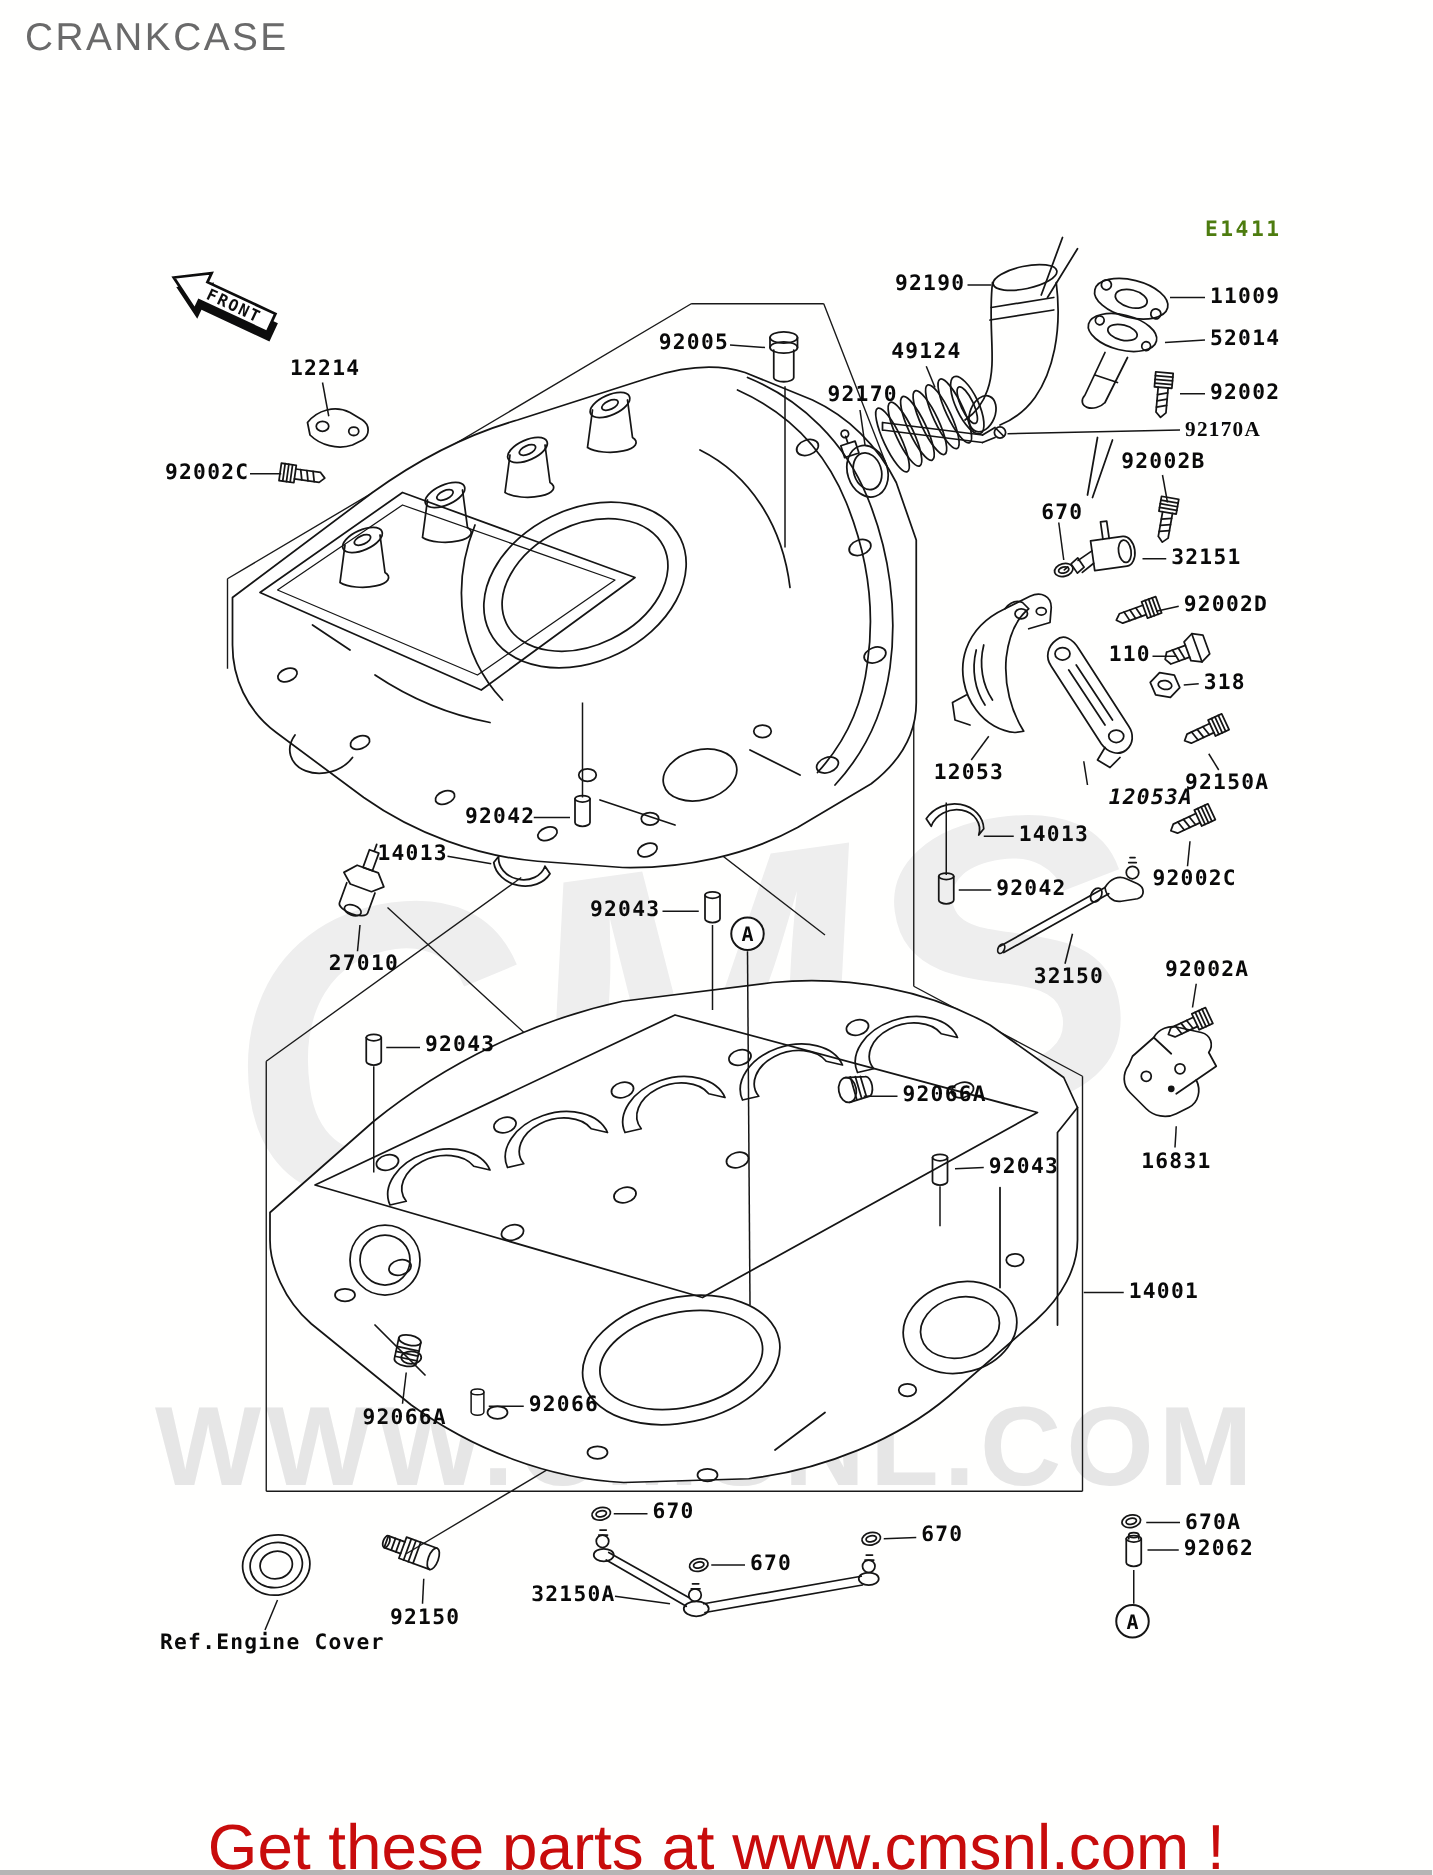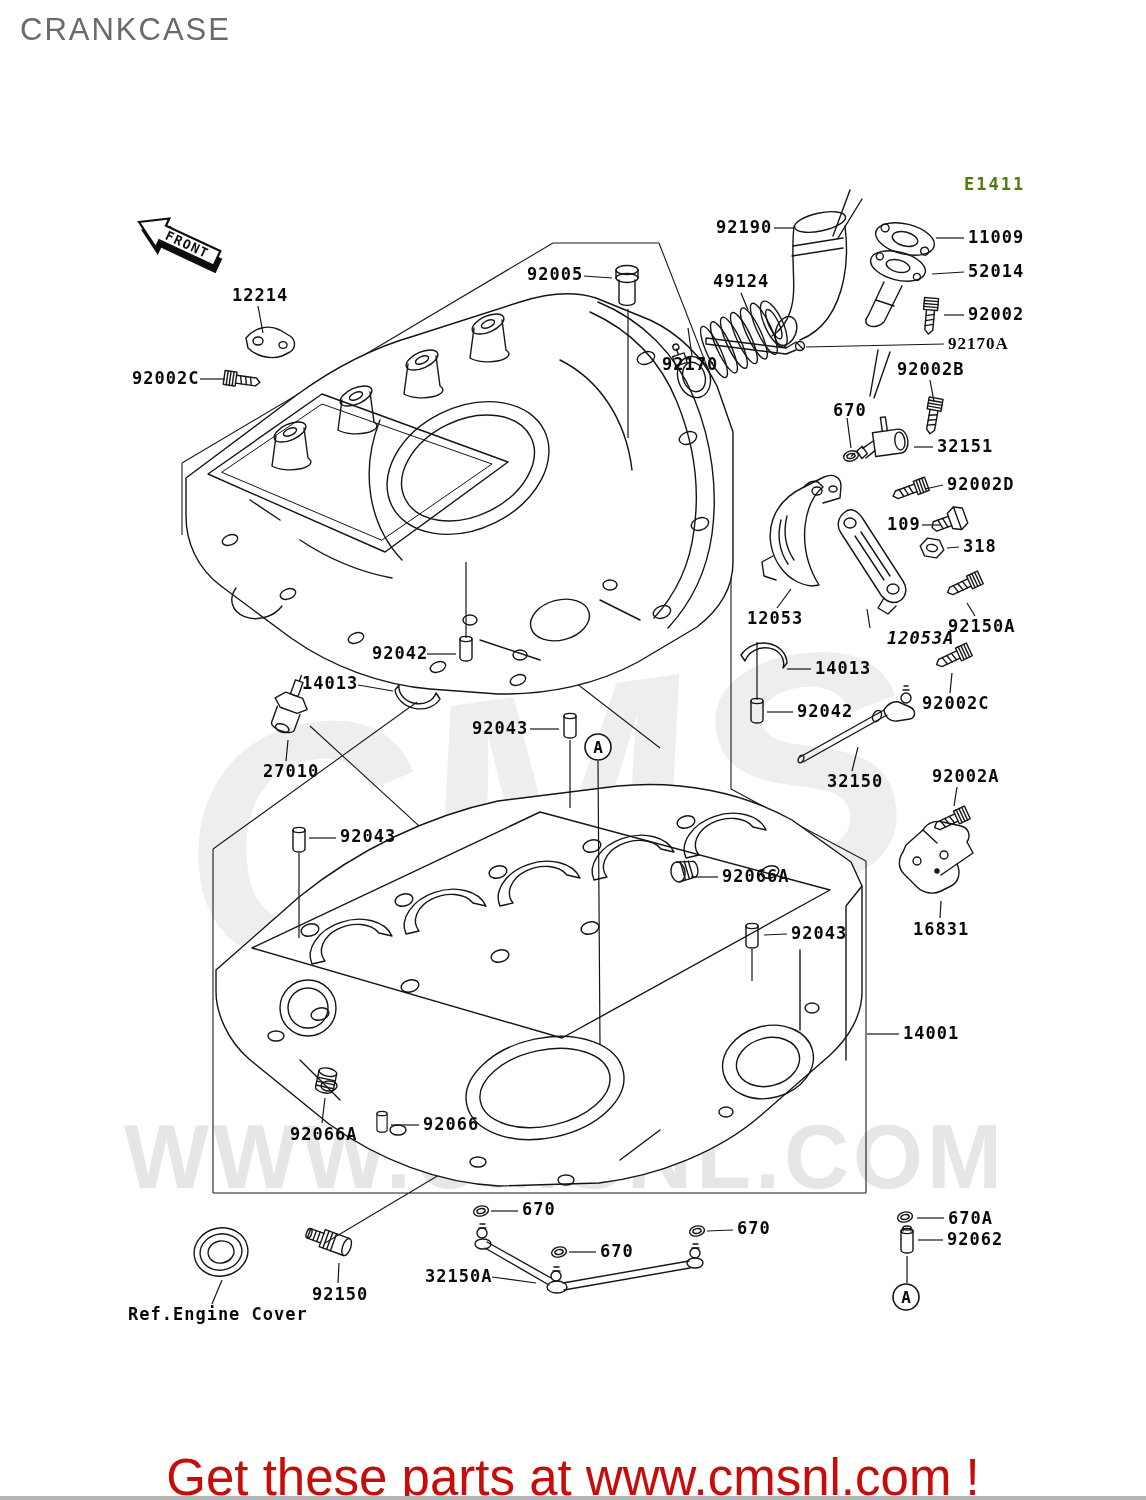--- a/index.html
+++ b/index.html
@@ -397,28 +397,28 @@
 
   <div id="banner" style="color: rgb(200, 12, 12);">Get these parts at www.cmsnl.com !</div>
   <div id="bottom-strip"></div>
 <div class="part-label" style="left: 232px; top: 287px;">12214</div>
     <div class="part-label" style="left: 132px; top: 370px;">92002C</div>
     <div class="part-label" style="left: 527px; top: 266px;">92005</div>
     <div class="part-label" style="left: 716px; top: 219px;">92190</div>
     <div class="part-label" style="left: 968px; top: 229px;">11009</div>
     <div class="part-label" style="left: 713px; top: 273px;">49124</div>
     <div class="part-label" style="left: 968px; top: 263px;">52014</div>
-    <div class="part-label" style="left: 662px; top: 308px; margin-top: 48px;">92170</div>
+    <div class="part-label" style="left: 662px; top: 308px;">92170</div>
     <div class="part-label" style="left: 968px; top: 306px;">92002</div>
     <div class="part-label" style="left: 948px; top: 335px; font-family: Liberation Serif, serif;">92170A</div>
     <div class="part-label" style="left: 897px; top: 361px;">92002B</div>
     <div class="part-label" style="left: 833px; top: 402px;">670</div>
     <div class="part-label" style="left: 937px; top: 438px;">32151</div>
     <div class="part-label" style="left: 947px; top: 476px;">92002D</div>
-    <div class="part-label" style="left: 887px; top: 516px;">109</div>
+    <div class="part-label" style="left: 887px; top: 516px;">110</div>
     <div class="part-label" style="left: 963px; top: 538px;">318</div>
     <div class="part-label" style="left: 948px; top: 618px;">92150A</div>
     <div class="part-label" style="left: 747px; top: 610px;">12053</div>
     <div class="part-label" style="left: 887px; top: 630px; font-style: italic;">12053A</div>
     <div class="part-label" style="left: 815px; top: 660px;">14013</div>
     <div class="part-label" style="left: 797px; top: 703px;">92042</div>
     <div class="part-label" style="left: 922px; top: 695px;">92002C</div>
     <div class="part-label" style="left: 827px; top: 773px;">32150</div>
     <div class="part-label" style="left: 932px; top: 768px;">92002A</div>
     <div class="part-label" style="left: 302px; top: 675px;">14013</div>

